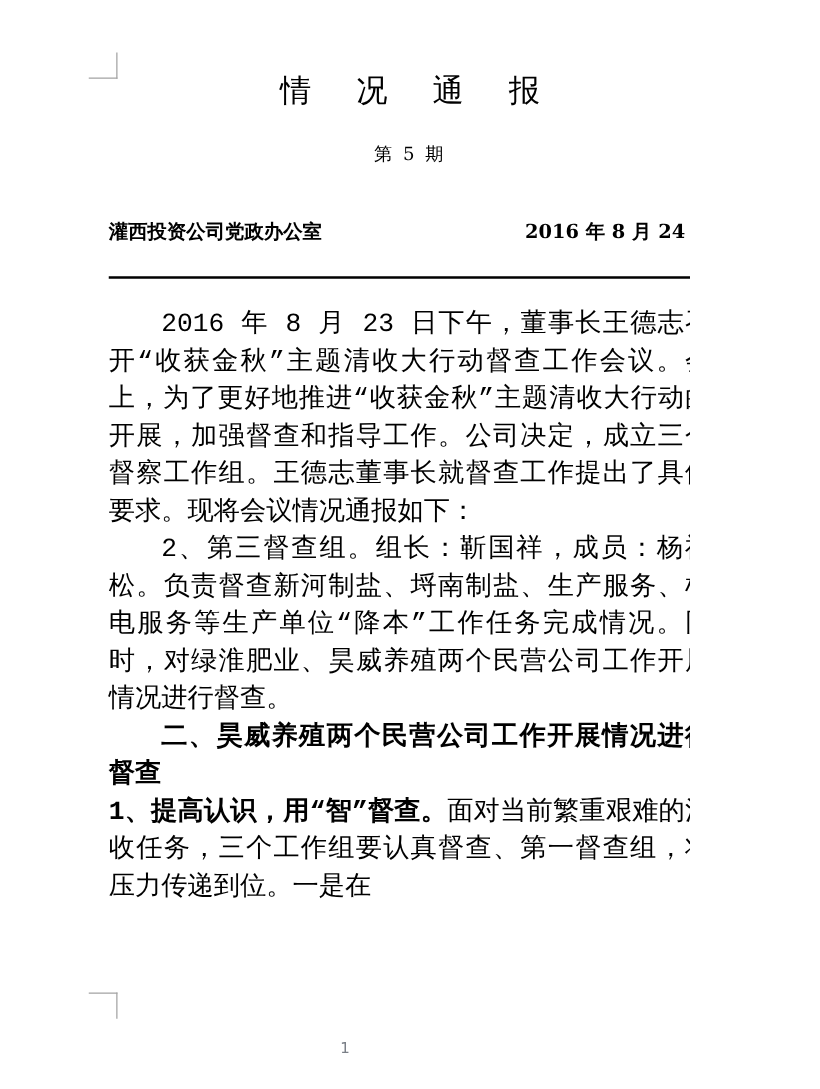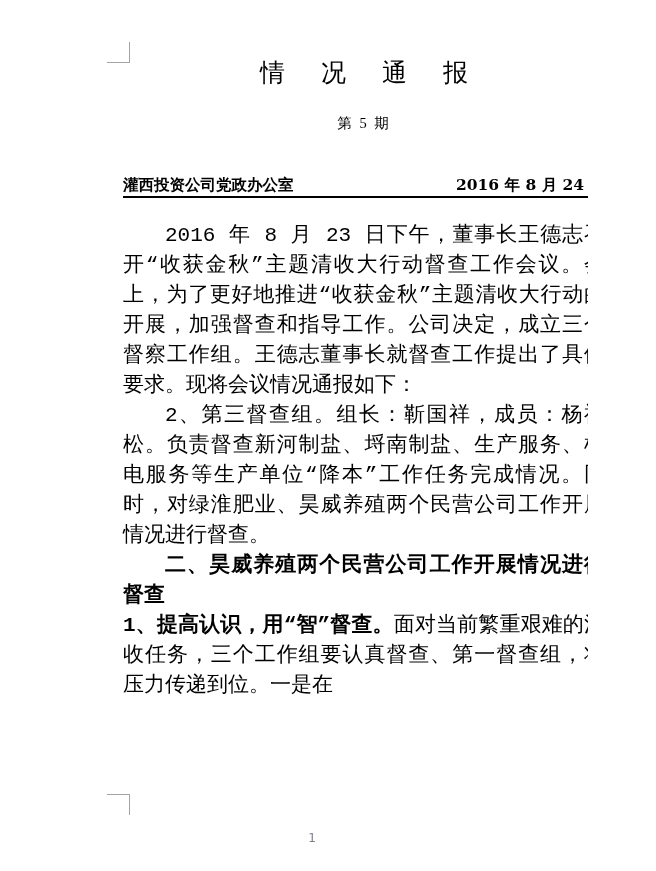--- a/index.html
+++ b/index.html
@@ -4,21 +4,20 @@
 <style>
   html, body { margin: 0; padding: 0; background: #ffffff; }
   .page {
     position: relative;
     width: 552px;
     height: 871px;
     background: #ffffff;
     overflow: hidden;
     font-family: "DejaVu Serif", "Liberation Serif", serif;
     color: #000000;
-    margin-left: 36px;
   }
   
   .crop { position: absolute; width: 22px; height: 20px; }
   .crop-tl { left: 71px;  top: 42px;  border-right: 1px solid #a3a3a3; border-bottom: 1px solid #a3a3a3; }
   .crop-tr { left: 568px; top: 42px;  border-left: 1px solid #a3a3a3;  border-bottom: 1px solid #a3a3a3; }
   .crop-bl { left: 71px;  top: 794px; border-right: 1px solid #a3a3a3; border-top: 1px solid #a3a3a3; }
   .crop-br { left: 568px; top: 794px; border-left: 1px solid #a3a3a3;  border-top: 1px solid #a3a3a3; }
 
   .content { position: absolute; left: 87px; top: 0; width: 482px; }
 
@@ -29,28 +28,27 @@
     font-weight: 500;
     letter-spacing: 14px;
     padding-left: 14px;
     white-space: nowrap;
   }
   .issue {
     margin-top: 25px;
     text-align: center;
     font-size: 14.5px;
     letter-spacing: 2px;
-    font-family: Liberation Serif, serif;
   }
   .masthead {
     display: flex;
     justify-content: space-between;
     align-items: baseline;
     margin-top: 42px;
-    padding-bottom: 0;
+    padding-bottom: 25px;
     font-weight: bold;
     font-size: 15.5px;
     white-space: nowrap;
   }
   .masthead-divider { border-top: 2px solid #000; height: 0; }
 
   .doc-body {
     margin-top: 23px;
     font-size: 21px;
     line-height: 30px;

